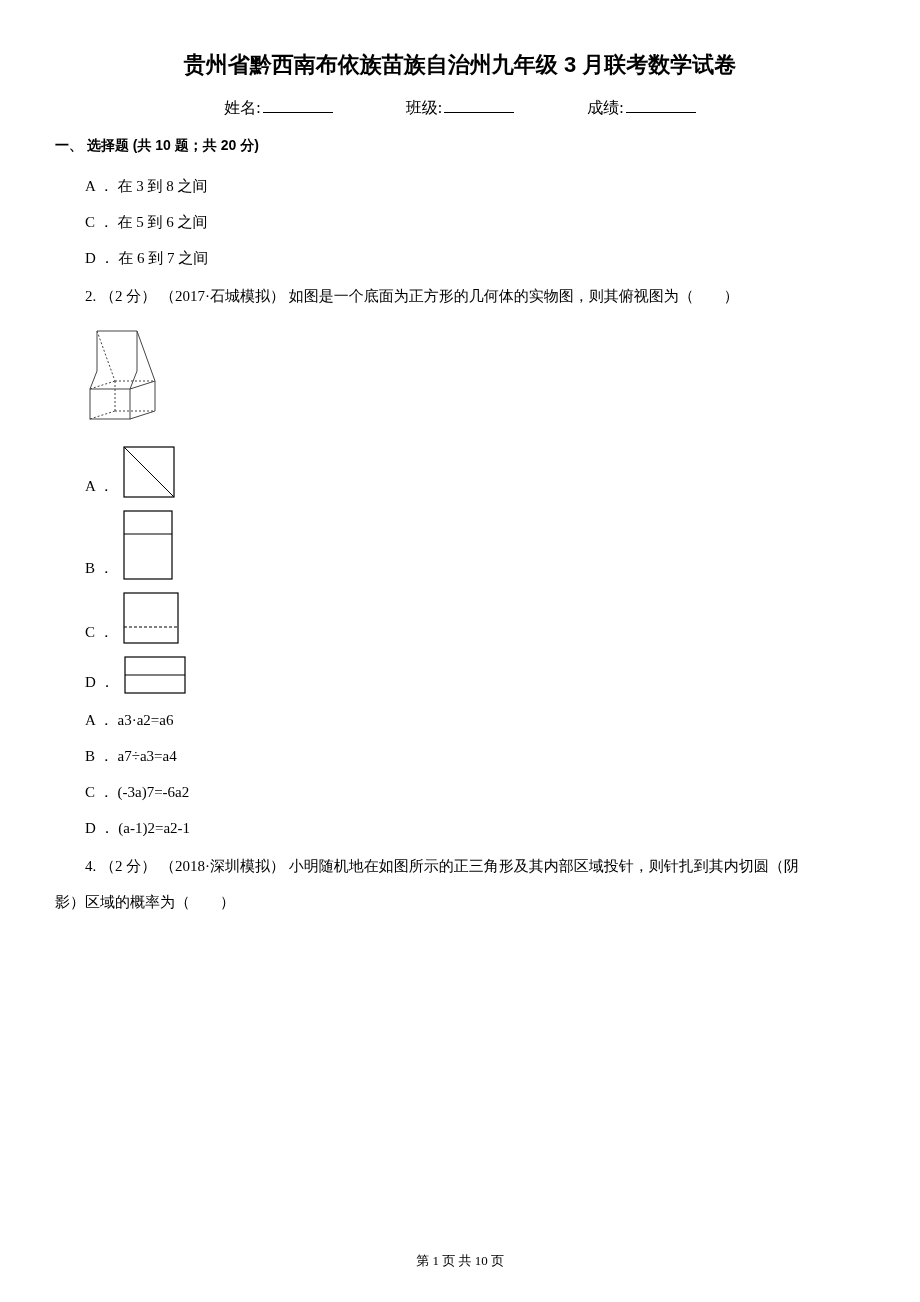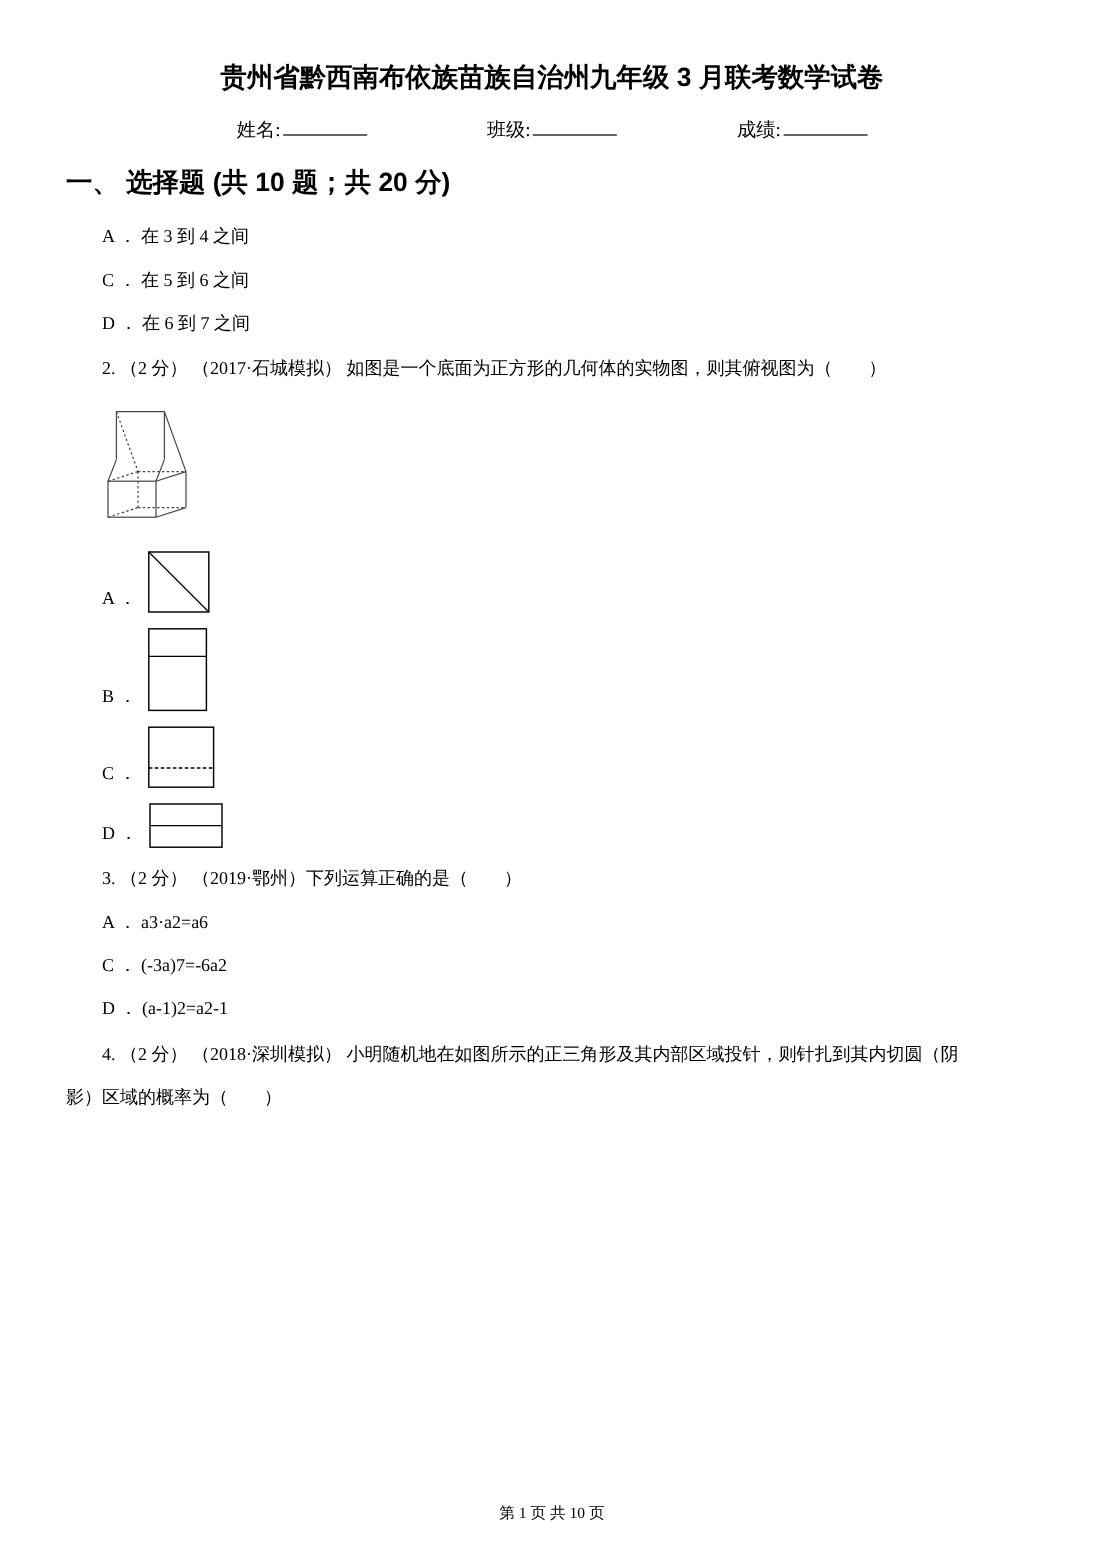--- a/index.html
+++ b/index.html
@@ -15,35 +15,35 @@
     .title {
       text-align: center;
       font-size: 22px;
       font-weight: bold;
       font-family: "SimHei", "黑体", sans-serif;
       margin-bottom: 18px;
     }
     .info-row {
       display: flex;
       justify-content: center;
-      gap: 100px;
+      gap: 73px;
       font-size: 16px;
       margin-bottom: 18px;
     }
     .info-item {
       display: inline-block;
     }
     .underline {
       display: inline-block;
       border-bottom: 1px solid #000;
       width: 70px;
       margin-left: 2px;
     }
     .section-header {
-      font-size: 22px;
+      font-size: 14px;
       font-weight: bold;
       font-family: "SimHei", "黑体", sans-serif;
       margin-bottom: 16px;
     }
     .question {
       font-size: 15px;
       line-height: 2.0;
       margin-left: 30px;
       margin-bottom: 8px;
     }
@@ -99,21 +99,21 @@
   </span>
   <span class="info-item">
     <span>成绩:</span><span class="underline"></span>
   </span>
 </div>
 
 <div class="section-header">一、 选择题 (共 10 题；共 20 分)</div>
 
 <div class="question">
   <div class="option">
-      <span>A ． 在 3 到 4 之间</span>
+      <span>A ． 在 3 到 8 之间</span>
     </div>
   <div class="option">
       <span>C ． 在 5 到 6 之间</span>
     </div>
   <div class="option">
       <span>D ． 在 6 到 7 之间</span>
     </div>
 </div>
 
 <div class="question">
@@ -166,23 +166,25 @@
   <div class="option">
     <span class="option-text">D ．</span>
     <svg width="68" height="44" viewBox="0 0 68 44">
       <rect x="4" y="4" width="60" height="36" stroke="#000" stroke-width="1.2" fill="none"></rect>
       <line x1="4" y1="22" x2="64" y2="22" stroke="#000" stroke-width="1.2"></line>
     </svg>
   </div>
 </div>
 
 <div class="question">
-  <div class="q-stem">3.  （2 分） （2019·鄂州）下列运算正确的是（  ）</div>
   <div class="option">
       <span>A ． a3·a2=a6</span>
+    </div>
+  <div class="option">
+      <span>B ． a7÷a3=a4</span>
     </div>
   <div class="option">
       <span>C ． (-3a)7=-6a2</span>
     </div>
   <div class="option">
       <span>D ． (a-1)2=a2-1</span>
     </div>
 </div>
 
 <div class="q4-wrap">

